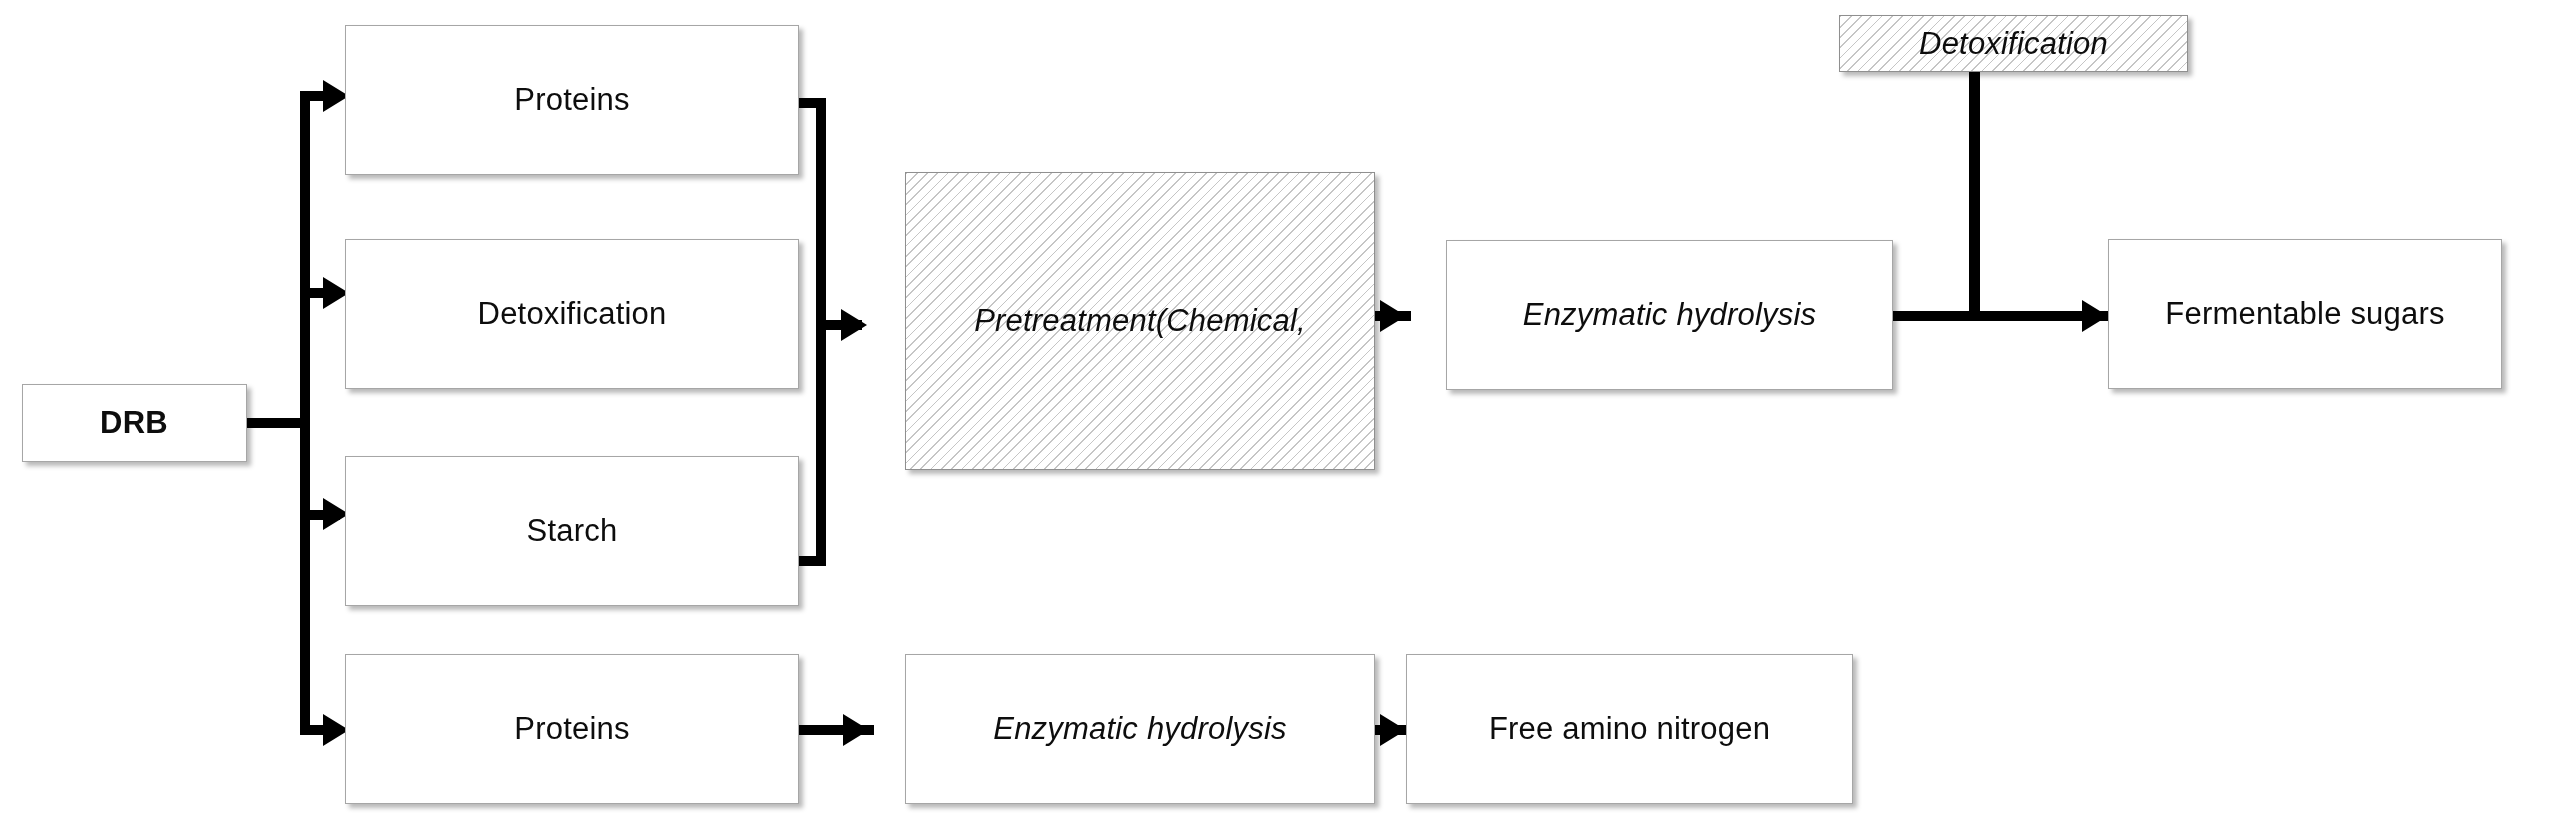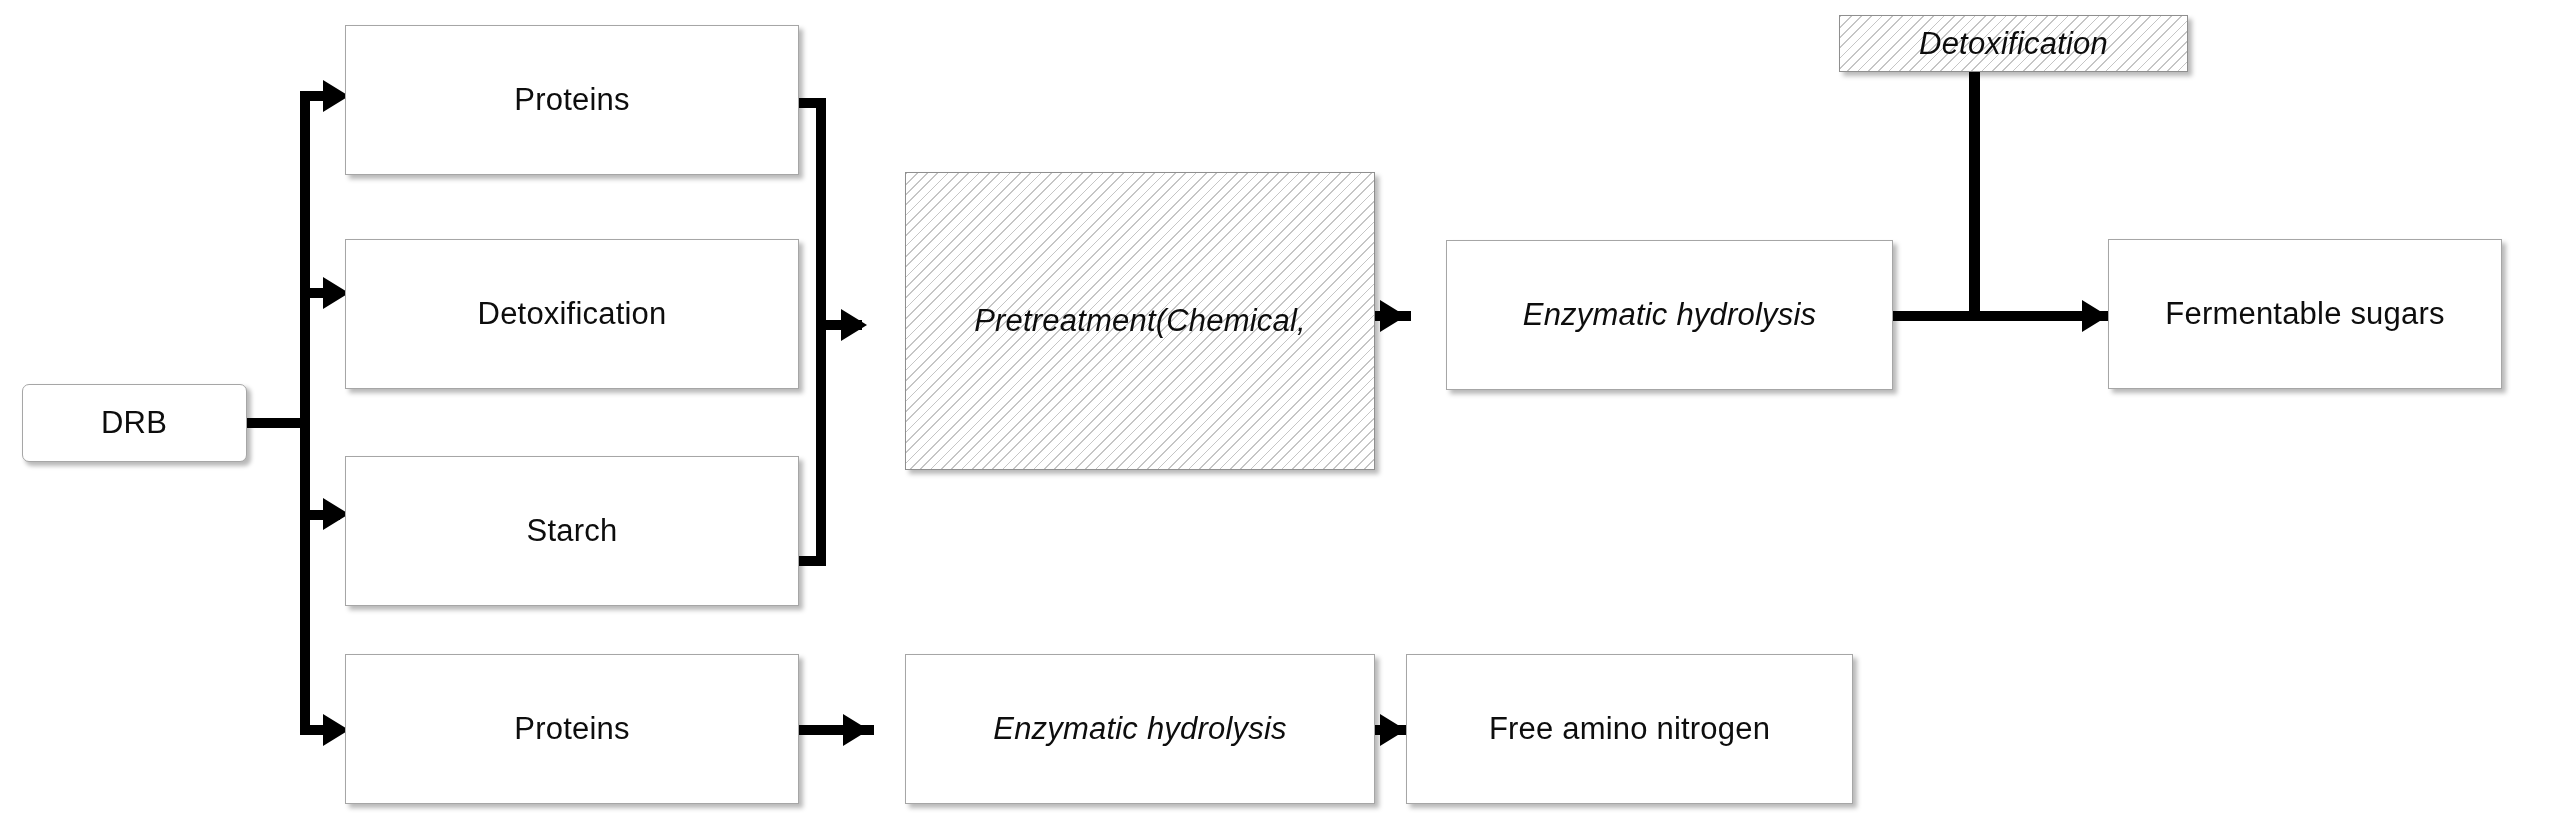--- a/index.html
+++ b/index.html
@@ -27,21 +27,21 @@
     box-shadow: 3.8px 3.8px 4.6px rgba(0,0,0,0.28);
     display: flex;
     align-items: center;
     justify-content: center;
     text-align: center;
     color: #0d0d0d;
     font-size: 31px;
     line-height: 1.22;
     letter-spacing: 0.2px;
   }
-  .node.bold   { font-weight: normal; border-radius: 7px; }
+  .node.bold   { font-weight: bold; }
   .node.italic { font-style: italic; margin-left: 40px; }
 
   
   .node.hatch {
     background-color: #ffffff;
     background-image: repeating-linear-gradient(
         135deg,
         rgba(150,150,150,0.55) 0px,
         rgba(150,150,150,0.55) 1.2px,
         rgba(255,255,255,0) 1.2px,

